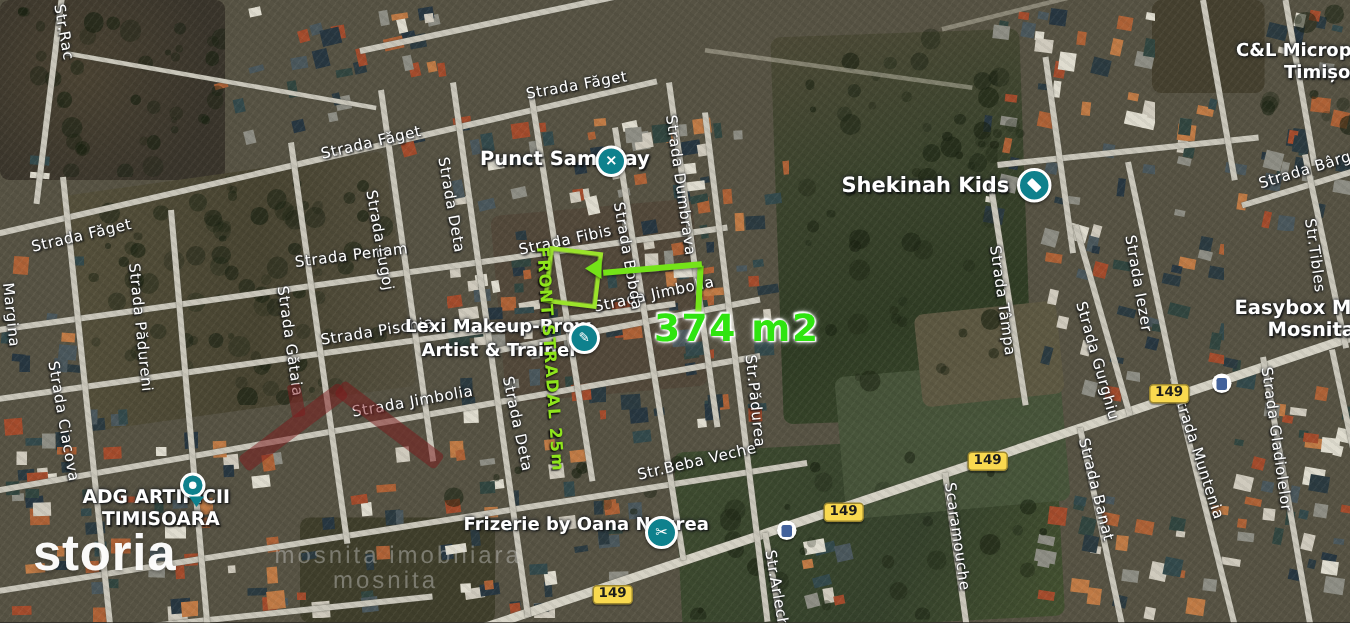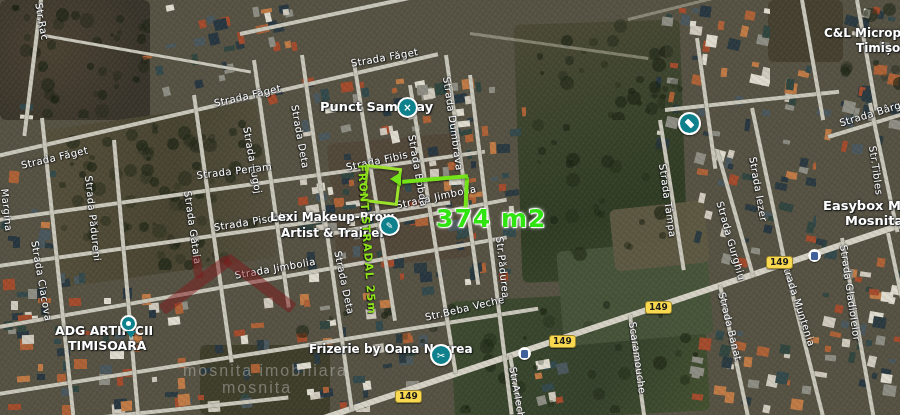--- a/index.html
+++ b/index.html
@@ -904,20 +904,21 @@
   <span class="st" style="left:668px;top:163px;transform:rotate(82deg)">Strada Tâmpa</span>
   <span class="st" style="left:725px;top:200px;transform:rotate(74deg)">Strada Gurghiu</span>
   <span class="st" style="left:727px;top:291px;transform:rotate(76deg)">Strada Banat</span>
   <span class="st" style="left:790px;top:260px;transform:rotate(72deg)">Strada Muntenia</span>
   <span class="st" style="left:638px;top:321px;transform:rotate(82deg)">Scaramouche</span>
   <span class="st" style="left:518px;top:366px;transform:rotate(80deg)">Str.Arlechino</span>
 
   <span class="poi" style="left:320px;top:99px;font-size:13px">Punct Sameday</span>
   <span class="gicon" style="left:397px;top:97px;width:17px;height:17px;font-size:10px">×</span>
 
+  <span class="poi" style="left:561px;top:116px;font-size:14px">Shekinah Kids</span>
   <span class="gicon" style="left:678px;top:112px;width:19px;height:19px">
       <span class="board"></span>
     </span>
 
   <span class="poi" style="left:824px;top:26px;font-size:12px">C&amp;L Microplant</span>
   <span class="poi" style="left:856px;top:41px;font-size:12px">Timișoara</span>
 
   <span class="poi" style="left:270px;top:210px;font-size:12px">Lexi Makeup-Brow</span>
   <span class="poi" style="left:281px;top:226px;font-size:12px">Artist &amp; Trainer</span>
   <span class="gicon" style="left:379px;top:215px;width:17px;height:17px;font-size:9px">✎</span>
@@ -952,14 +953,15 @@
   <span class="area-label" style="left:436px;top:204px">374 m2</span>
 
   <div class="wm" style="left:0;top:0;width:900px;height:415px">
     <span class="wm-roof" style="left:162px;top:304px;transform:rotate(-37deg)"></span>
     <span class="wm-roof" style="left:226px;top:252px;transform:rotate(37deg)"></span>
     <span class="wm-chimney" style="left:193px;top:256px"></span>
     <span class="wm-tag" style="left:183px;top:362px">mosnita imobiliara</span>
     <span class="wm-tag" style="left:222px;top:379px">mosnita</span>
   </div>
 
+  <span class="wm-storia" style="left:22px;top:350px">storia</span>
 
 </div>
 
 </body></html>

